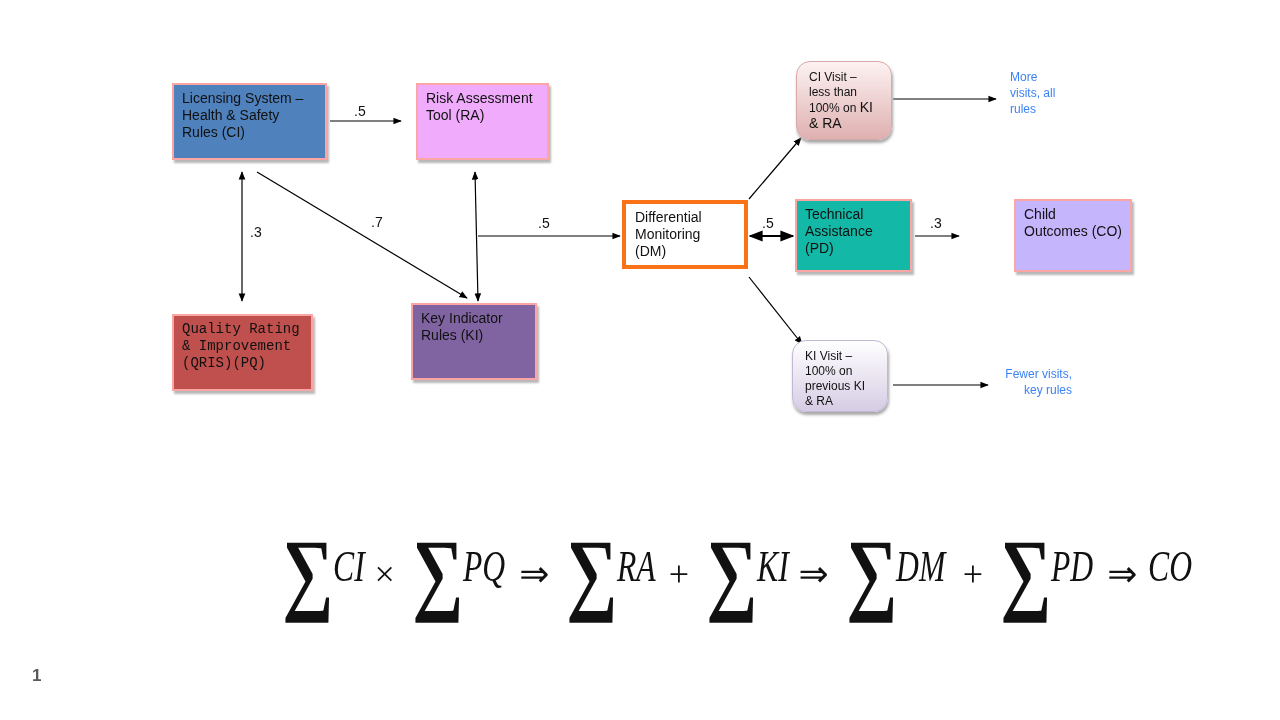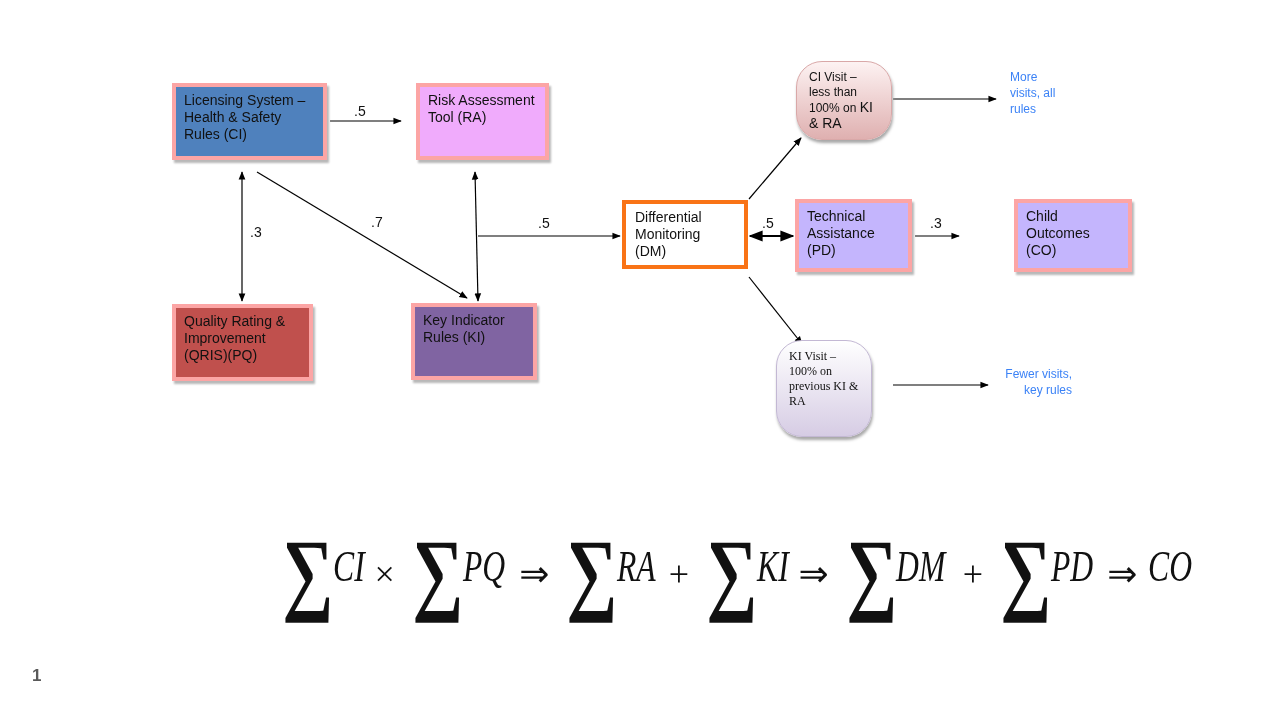--- a/index.html
+++ b/index.html
@@ -1,35 +1,35 @@
 <!DOCTYPE html>
 <html><head>
   <meta charset="utf-8">
   <style>
     html, body { margin: 0; padding: 0; background: #ffffff; }
     body { width: 1280px; height: 720px; position: relative; overflow: hidden;
            font-family: "Liberation Sans", sans-serif; color: #111; }
     .node { position: absolute; box-sizing: border-box; font-size: 14px; line-height: 17px;
             padding: 5px 8px; color: #111; }
-    .rect { border: 4px solid #fca5a5; box-shadow: 2px 3px 2px #b8b8b8; }
+    .rect { border: 2px solid #fca5a5; box-shadow: 2px 3px 2px #b8b8b8; }
     #n-ci { left: 172px; top: 83px; width: 155px; height: 77px; background: #4f81bd; }
     #n-ra { left: 416px; top: 83px; width: 133px; height: 77px; background: #f0abfc; }
-    #n-pq { left: 172px; top: 304px; width: 141px; height: 77px; background: #c0504d; }
+    #n-pq { left: 172px; top: 314px; width: 141px; height: 77px; background: #c0504d; font-family: Liberation Mono, monospace; }
     #n-ki { left: 411px; top: 303px; width: 126px; height: 77px; background: #8064a2; }
     #n-dm { left: 622px; top: 200px; width: 126px; height: 69px; background: #ffffff;
             border: 4px solid #f97316; padding: 5px 9px; }
-    #n-pd { left: 795px; top: 199px; width: 117px; height: 73px; background: #c4b5fd; }
+    #n-pd { left: 795px; top: 199px; width: 117px; height: 73px; background: #14b8a6; }
     #n-co { left: 1014px; top: 199px; width: 118px; height: 73px; background: #c4b5fd; }
-    .round { border-radius: 26px; font-size: 12px; line-height: 15px; padding: 8px 12px;
+    .round { border-radius: 14px; font-size: 12px; line-height: 15px; padding: 8px 12px;
              border: 1px solid #c8c8c8; box-shadow: 1px 3px 3px #a8a8a8; }
     #n-civ { left: 796px; top: 61px; width: 96px; height: 79px;
              background: linear-gradient(#fdf2f2, #dfb0b0); border-color: #d9a8a8; }
     #n-civ .big { font-size: 14px; }
-    #n-kiv { left: 776px; top: 340px; width: 96px; height: 97px;
-             background: linear-gradient(#ffffff, #d6cce4); border-color: #c3b8d4; font-family: Liberation Serif, serif; }
+    #n-kiv { left: 792px; top: 340px; width: 96px; height: 72px;
+             background: linear-gradient(#ffffff, #d6cce4); border-color: #c3b8d4; }
     .outcome { position: absolute; font-size: 12px; line-height: 16px; color: #3b82f6; }
     #o-more { left: 1010px; top: 69px; width: 60px; }
     #o-fewer { left: 1002px; top: 366px; width: 70px; text-align: right; }
     .edge-label { position: absolute; font-size: 14px; color: #111; }
     svg#edges { position: absolute; left: 0; top: 0; }
     #formula { position: absolute; left: 275px; top: 522px; width: 715px; height: 100px;
                font-family: "Liberation Serif", serif; font-size: 44px; display: flex;
                align-items: center; color: #111; white-space: nowrap; }
     .sigma { font-size: 92px; line-height: 92px; transform: scaleX(0.78); display: inline-block;
              margin-right: -8px; font-weight: bold; }

